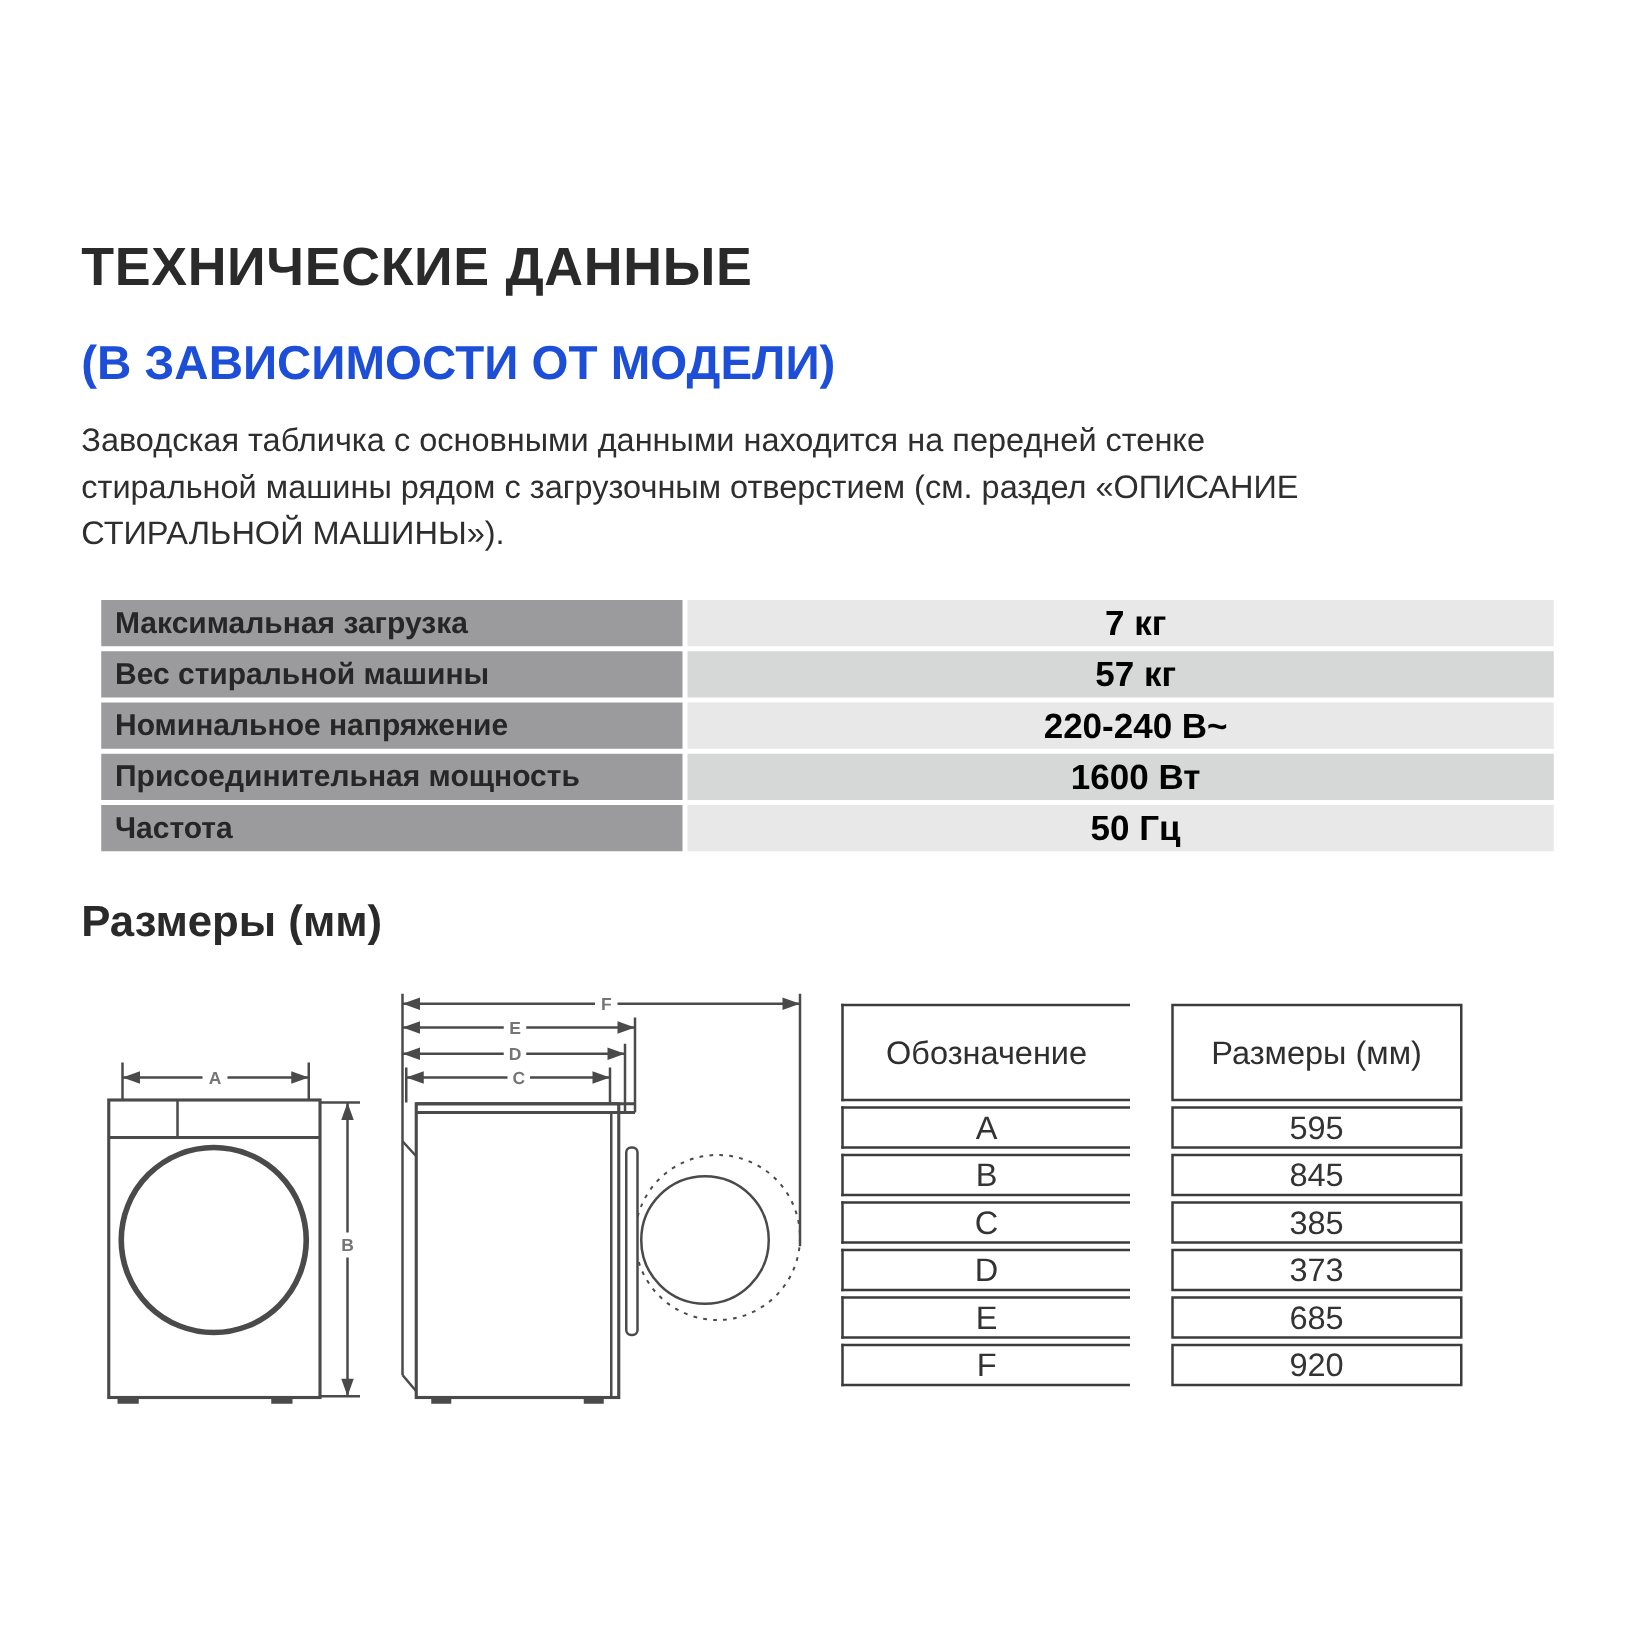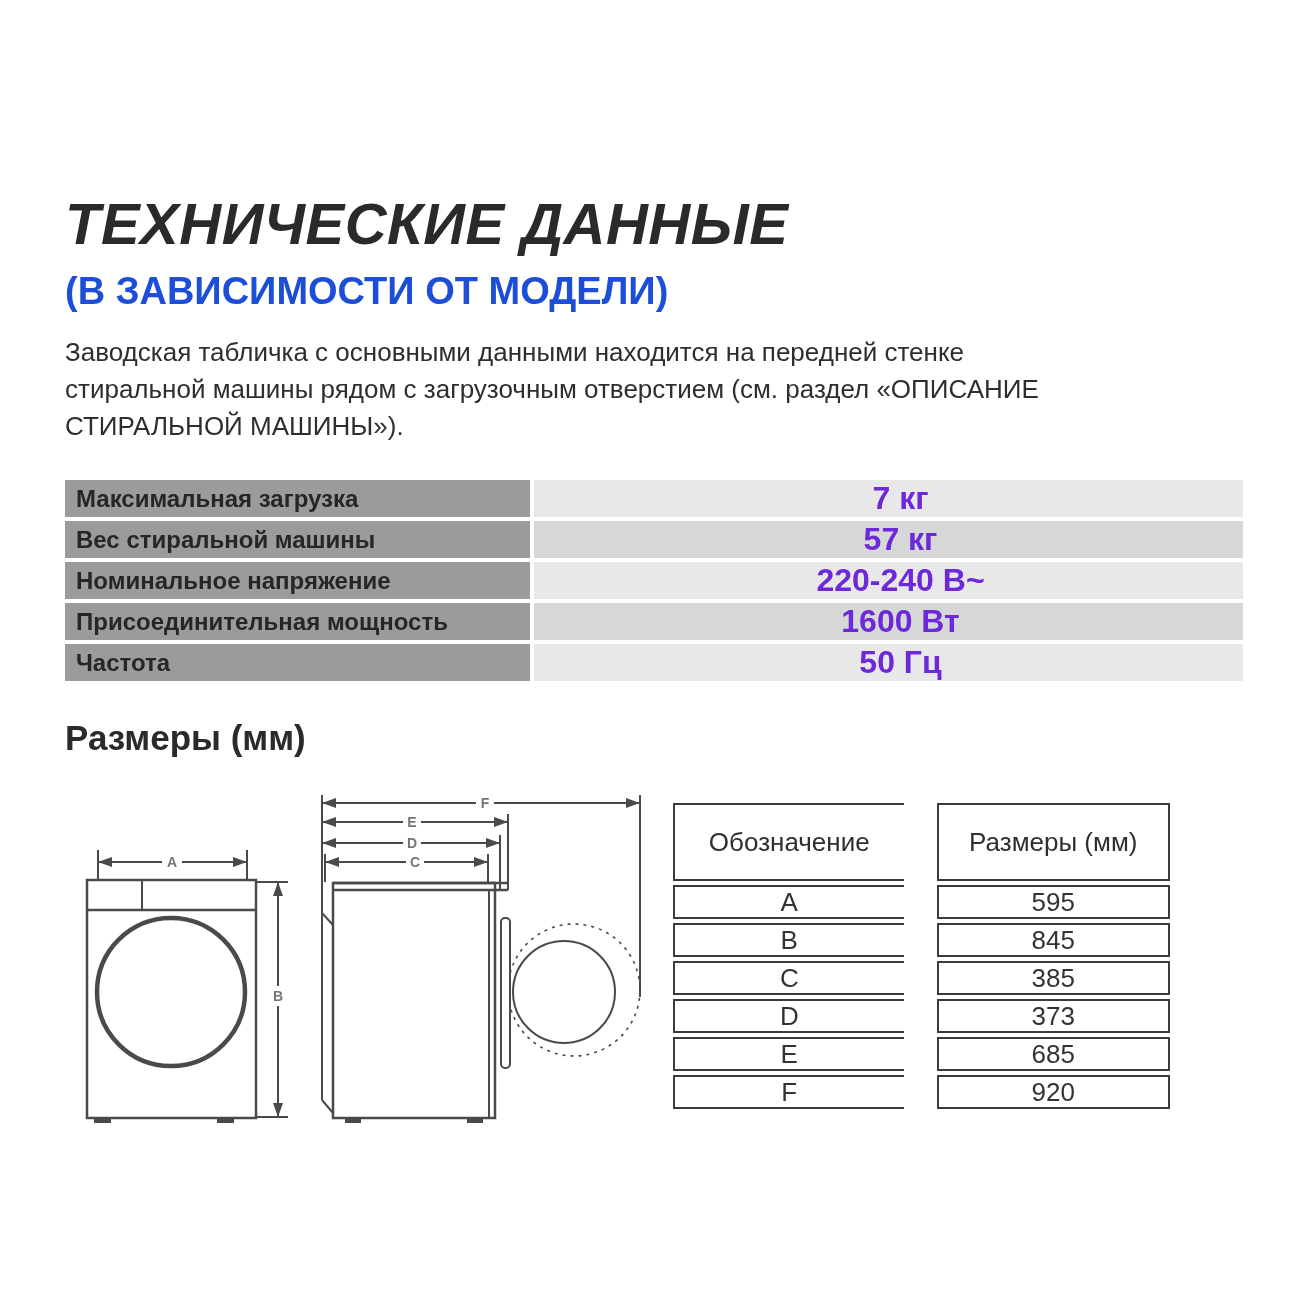--- a/index.html
+++ b/index.html
@@ -7,47 +7,47 @@
     position:relative;
     width:1300px;height:1300px;
     background:#ffffff;
     font-family:"Liberation Sans","DejaVu Sans",sans-serif;
     color:#2b2b2b;
     overflow:hidden;
   }
   
   .title{
     position:absolute;left:65px;top:190px;
-    font-size:58px;font-weight:bold;letter-spacing:0.5px;color:#2a2a2a;font-style:italic;
+    font-size:43px;font-weight:bold;letter-spacing:0.5px;color:#2a2a2a;
   }
   .subtitle{
     position:absolute;left:65px;top:270px;
     font-size:38px;font-weight:bold;color:#1d4ed8;
   }
   
   .intro{
     position:absolute;left:65px;top:334px;
     font-size:26px;line-height:37px;color:#2e2e2e;
   }
   
   .spec-table{
     position:absolute;left:65px;top:480px;width:1178px;
   }
   .spec-row{
-    display:flex;height:37px;margin-bottom:4px;
+    display:flex;height:37px;margin-bottom:4px;margin-left:16px;
   }
   .spec-label{
     width:465px;background:#9b9b9d;
     font-size:24px;font-weight:bold;color:#262626;
     line-height:37px;padding-left:11px;box-sizing:border-box;
     white-space:nowrap;
   }
   .spec-value{
     flex:1;margin-left:4px;
-    font-size:32px;font-weight:600;color:#6d28d9;
+    font-size:28px;font-weight:600;color:#000000;
     line-height:37px;text-align:center;padding-left:24px;
   }
   .spec-row:nth-child(odd) .spec-value{background:#e8e8e8;}
   .spec-row:nth-child(even) .spec-value{background:#d6d7d7;}
   
   .dims-heading{
     position:absolute;left:65px;top:718px;
     font-size:35px;font-weight:bold;color:#2a2a2a;
   }
   

